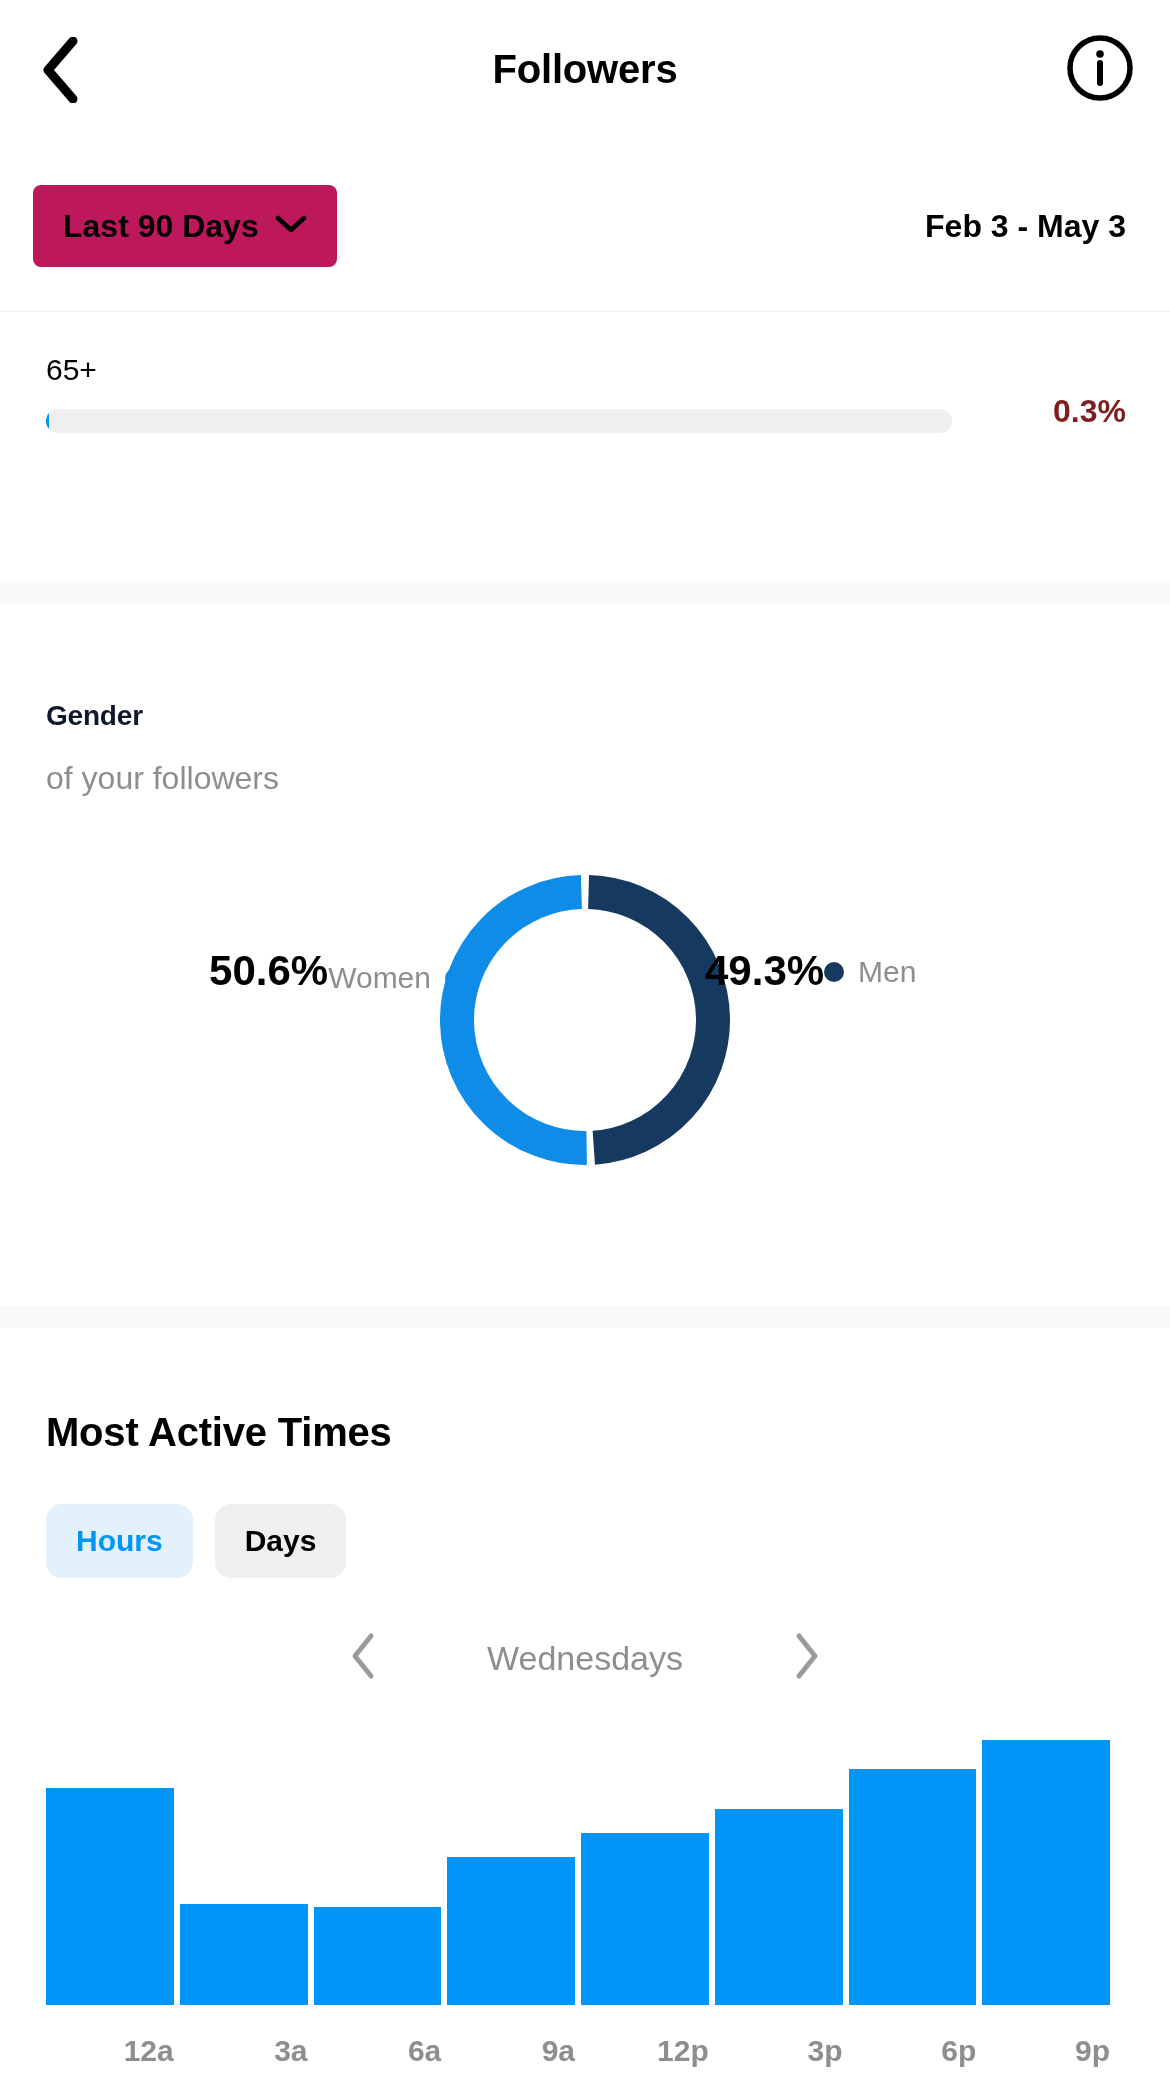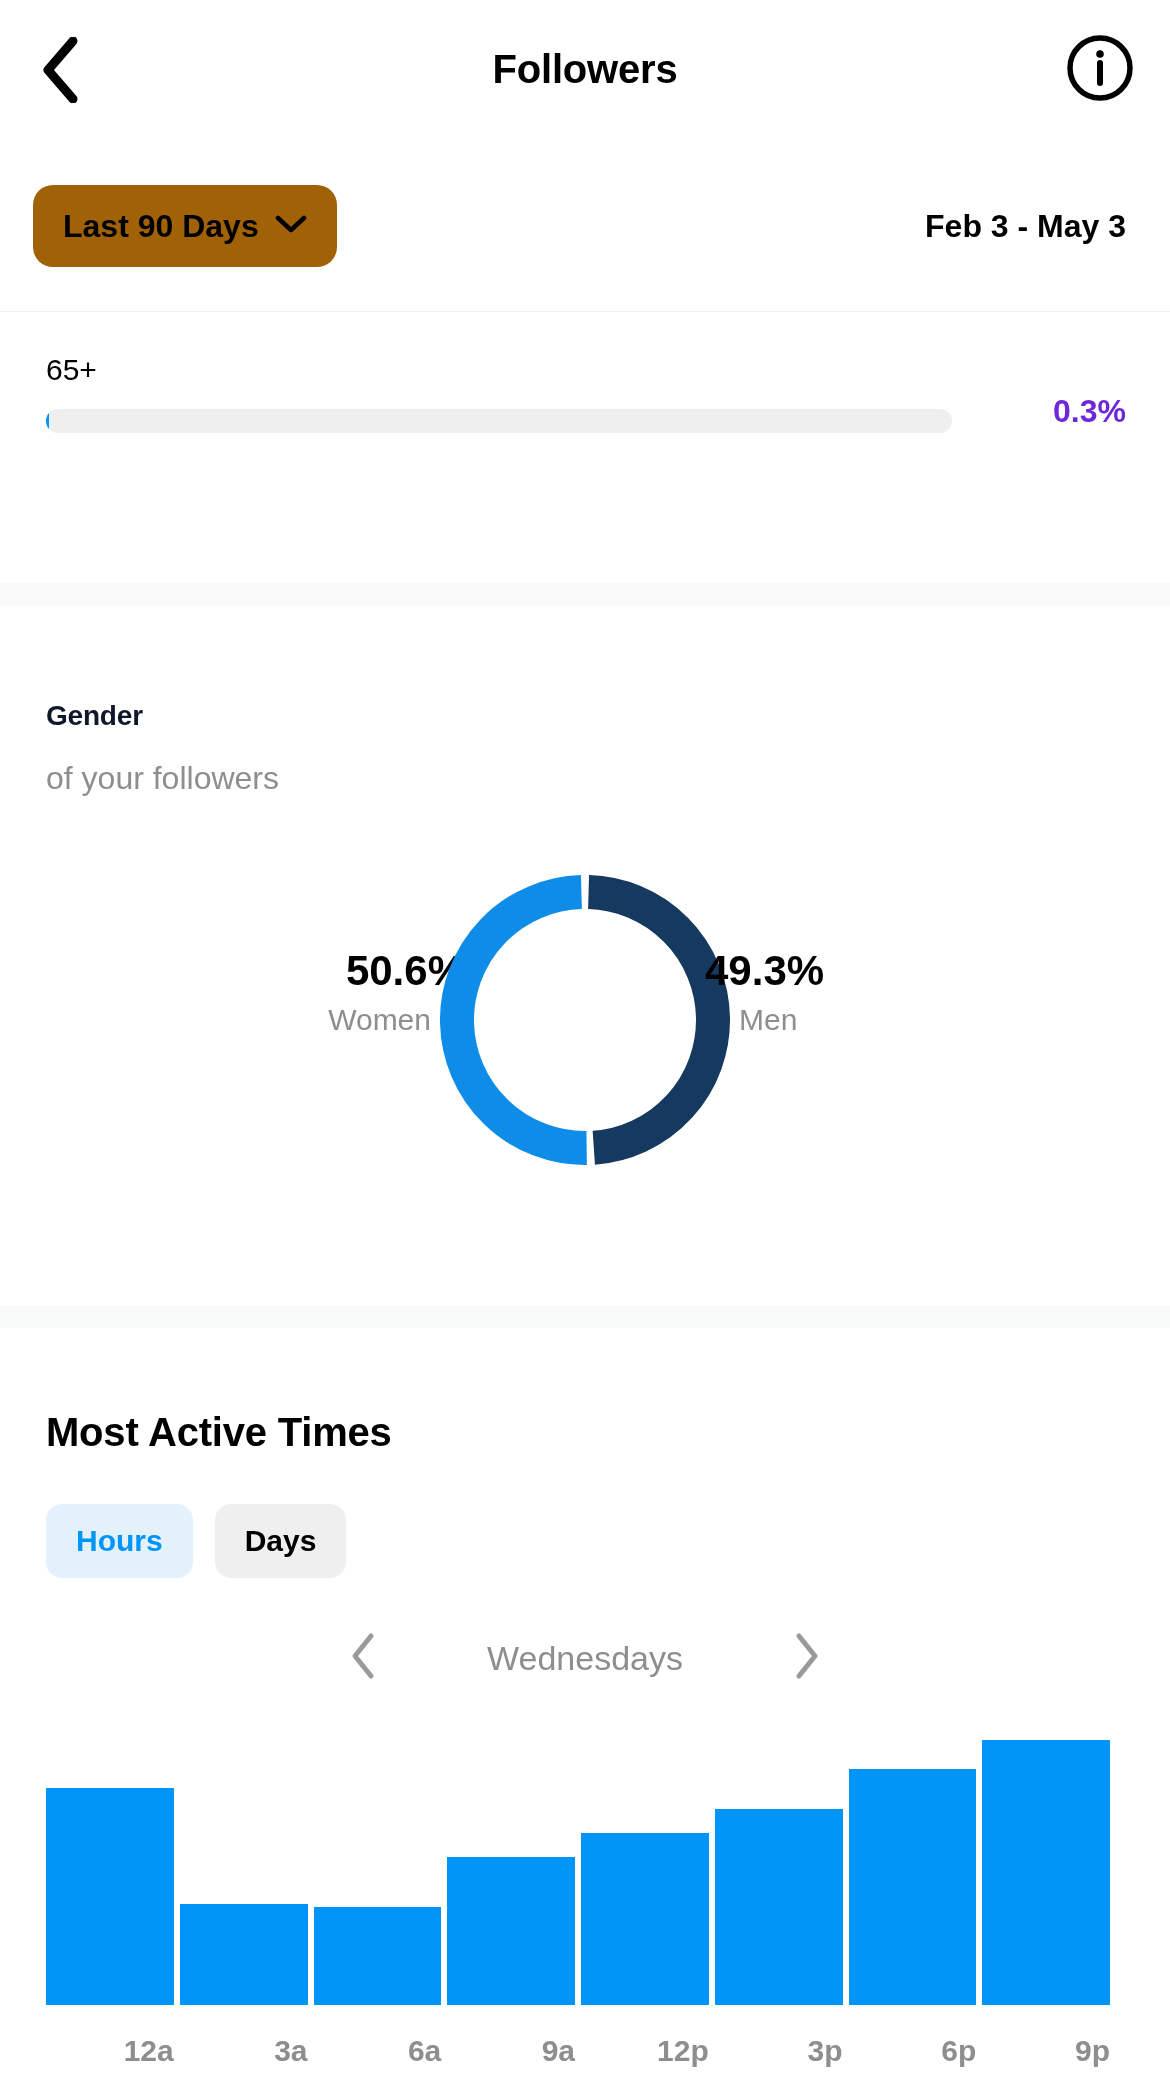--- a/index.html
+++ b/index.html
@@ -39,21 +39,21 @@
 
   
   .filter-row {
     position:absolute; left:0; top:140px; width:1170px; height:172px;
     border-bottom:1px solid #efefef; background:#fff;
   }
   .range-pill {
     position:absolute; left:33px; top:45px;
     height:82px; padding:0 30px;
     display:flex; align-items:center; gap:16px;
-    background:#a16207; border-radius:20px;
+    background:#be185d; border-radius:8px;
     cursor:pointer;
   }
   .range-pill-label { font-size:32px; font-weight:700; color:#000; }
   .chev-down { display:block; }
   .date-range {
     position:absolute; right:44px; top:0; height:172px;
     display:flex; align-items:center;
     font-size:32px; font-weight:700; color:#000;
   }
 
@@ -70,21 +70,21 @@
   .age-track {
     position:absolute; left:46px; top:56px;
     width:906px; height:24px;
     background:#efefef; border-radius:12px; overflow:hidden;
   }
   .age-fill {
     height:100%; background:#0095f6; border-radius:12px;
   }
   .age-pct {
     position:absolute; right:44px; top:40px;
-    font-size:32px; font-weight:700; color:#6d28d9;text-align:right;
+    font-size:32px; font-weight:700; color:#7f1d1d;text-align:right;
   }
 
   
   .divider-band {
     position:absolute; left:0; width:1170px; height:22px;
     background:#f8f9f9;
   }
   #divider-1 { top:583px; }
   #divider-2 { top:1306px; }
 
@@ -102,21 +102,21 @@
     font-size:32px; font-weight:400; color:#8e8e8e;
   }
   .donut-wrap {
     position:absolute; left:0; top:270px; width:1170px; height:290px;
   }
   .donut-svg {
     position:absolute; left:50%; top:0; transform:translateX(-50%);
     display:block;
   }
   .legend {
-    position:absolute; top:72px; display:flex; flex-direction:column;
+    position:absolute; top:72px; display:flex; flex-direction:row;
   }
   .legend.left  { right:705px; align-items:flex-end; }
   .legend.right { left:705px; align-items:flex-start; }
   .legend-pct { font-size:42px; font-weight:700; color:#000; line-height:1.15; }
   .legend-name-row { display:flex; align-items:center; gap:14px; margin-top:8px; }
   .legend-name { font-size:30px; color:#8e8e8e; font-weight:400; }
   .legend-dot { width:20px; height:20px; border-radius:50%; display:block; }
 
   
   .mat-section {

